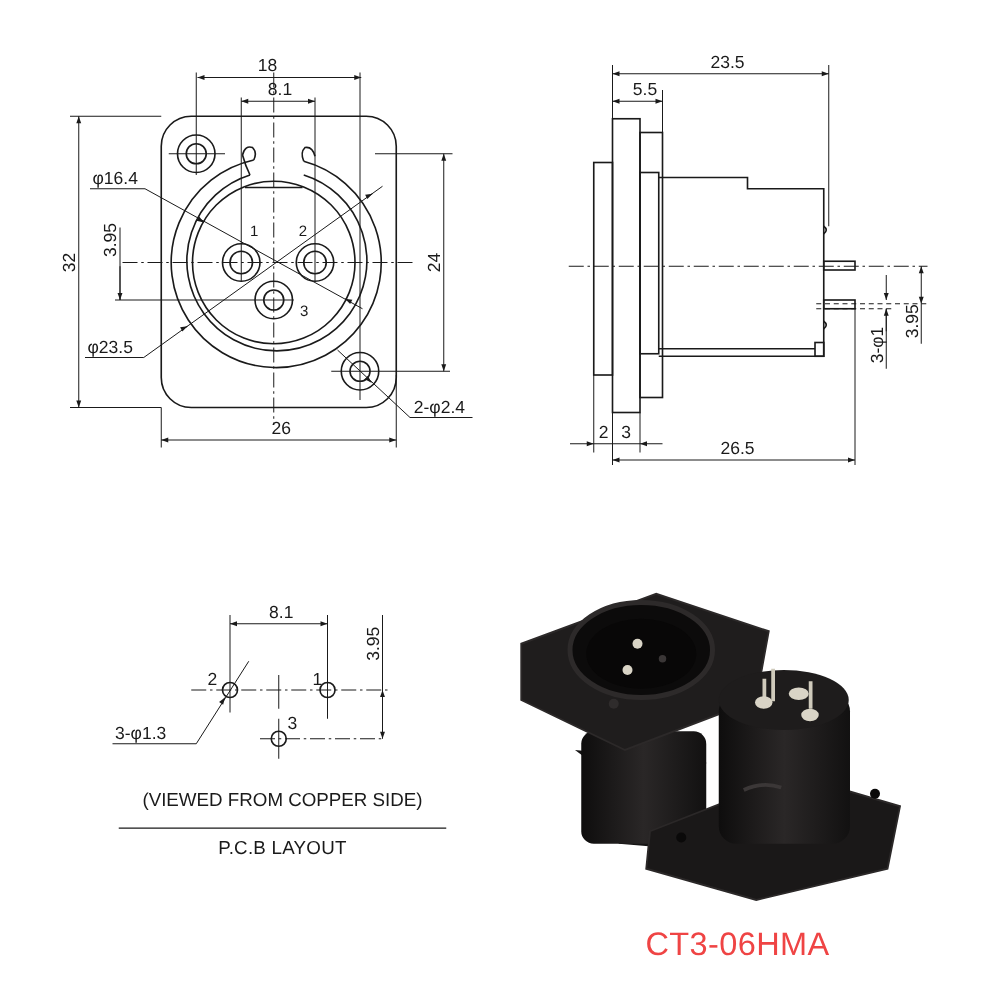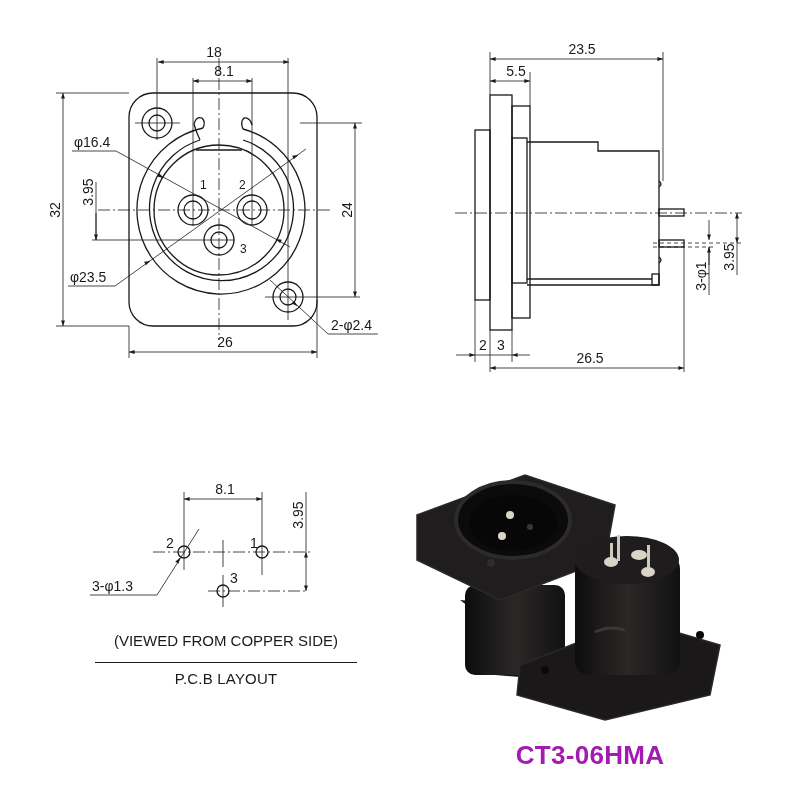--- a/index.html
+++ b/index.html
@@ -11,21 +11,21 @@
   .cl { stroke:#1a1a1a; stroke-width:0.8; fill:none; stroke-dasharray:12 3 2 3; }
   .hid { stroke:#1a1a1a; stroke-width:0.8; fill:none; stroke-dasharray:4 3; }
   .txt { font-family:"Liberation Sans", sans-serif; font-size:14px; fill:#1a1a1a; }
   .ptxt { font-family:"Liberation Sans", sans-serif; font-size:12px; fill:#1a1a1a; }
   .pcb-title { position:absolute; left:95px; top:670px; width:262px; text-align:center;
                font-size:15px; letter-spacing:0.2px; }
   .pcb-sub { position:absolute; left:95px; top:632px; width:262px; text-align:center;
              font-size:15px; }
   .pcb-rule { position:absolute; left:95px; top:662px; width:262px; height:1px; background:#1a1a1a; }
   .model { position:absolute; left:505px; top:740px; width:170px; text-align:center;
-           font-size:26px; font-weight:bold; color:#a21caf; letter-spacing:0.3px; }
+           font-size:26px; font-weight:normal; color:#ef4444; letter-spacing:0.3px; }
   .photo { position:absolute; left:405px; top:465px; width:330px; height:260px; }
 </style>
 </head>
 <body>
 
 <svg class="drawing" width="800" height="800" viewBox="0 0 800 800" xmlns="http://www.w3.org/2000/svg">
   <defs>
     <marker id="arr" viewBox="0 0 10 10" refX="10" refY="5" markerWidth="9" markerHeight="7" orient="auto-start-reverse">
       <path d="M0,1.5 L10,5 L0,8.5 z" fill="#1a1a1a"></path>
     </marker>

